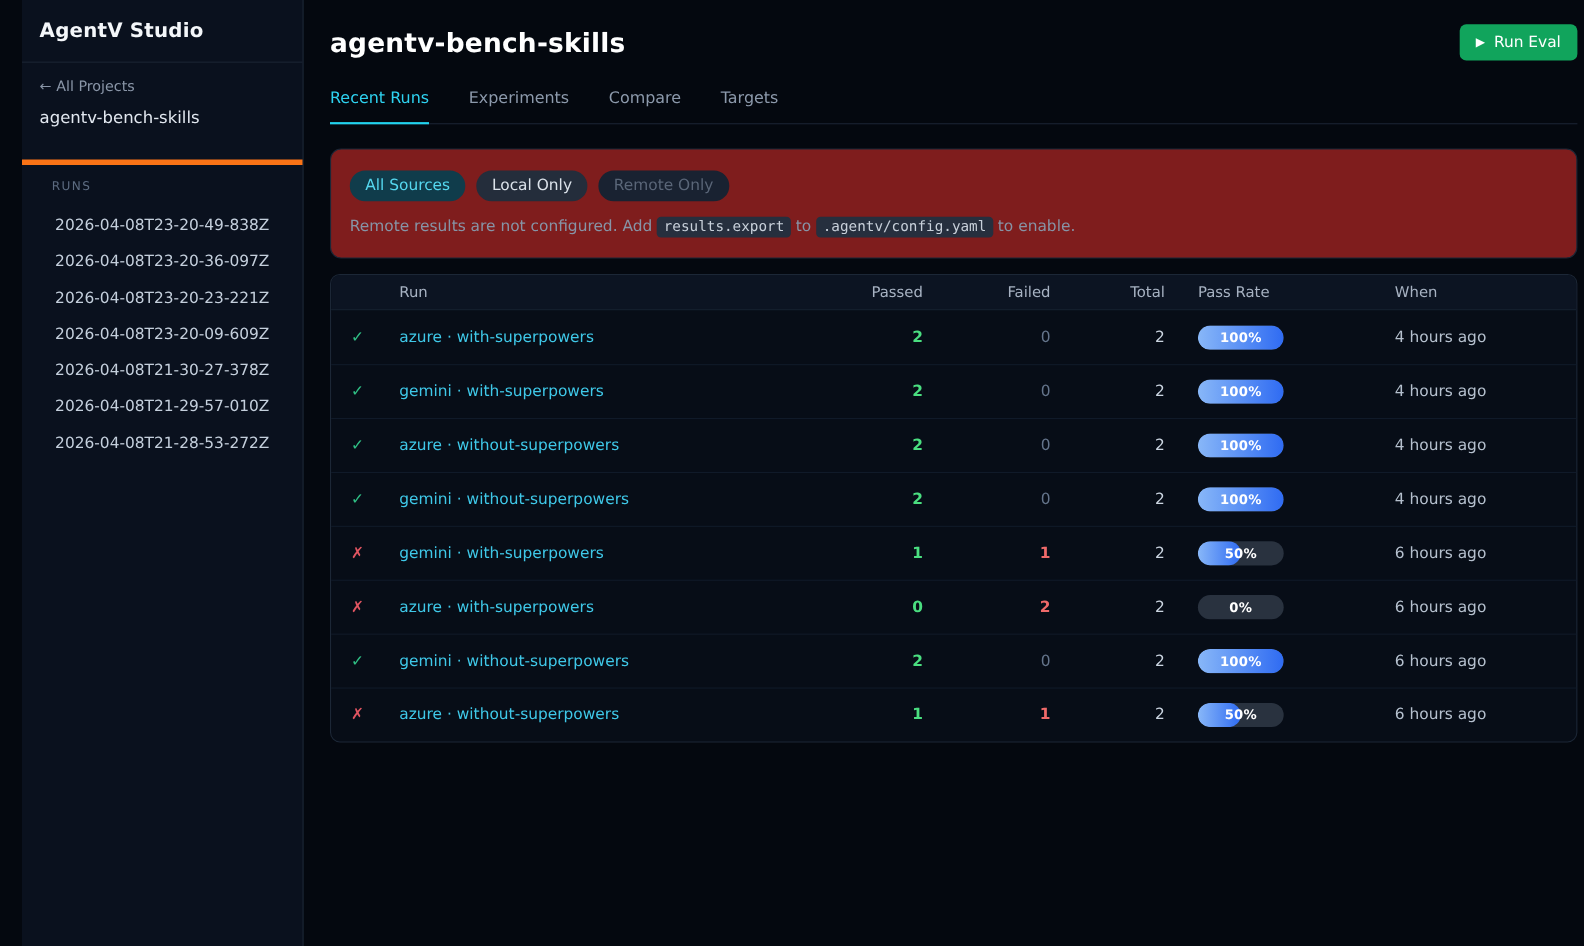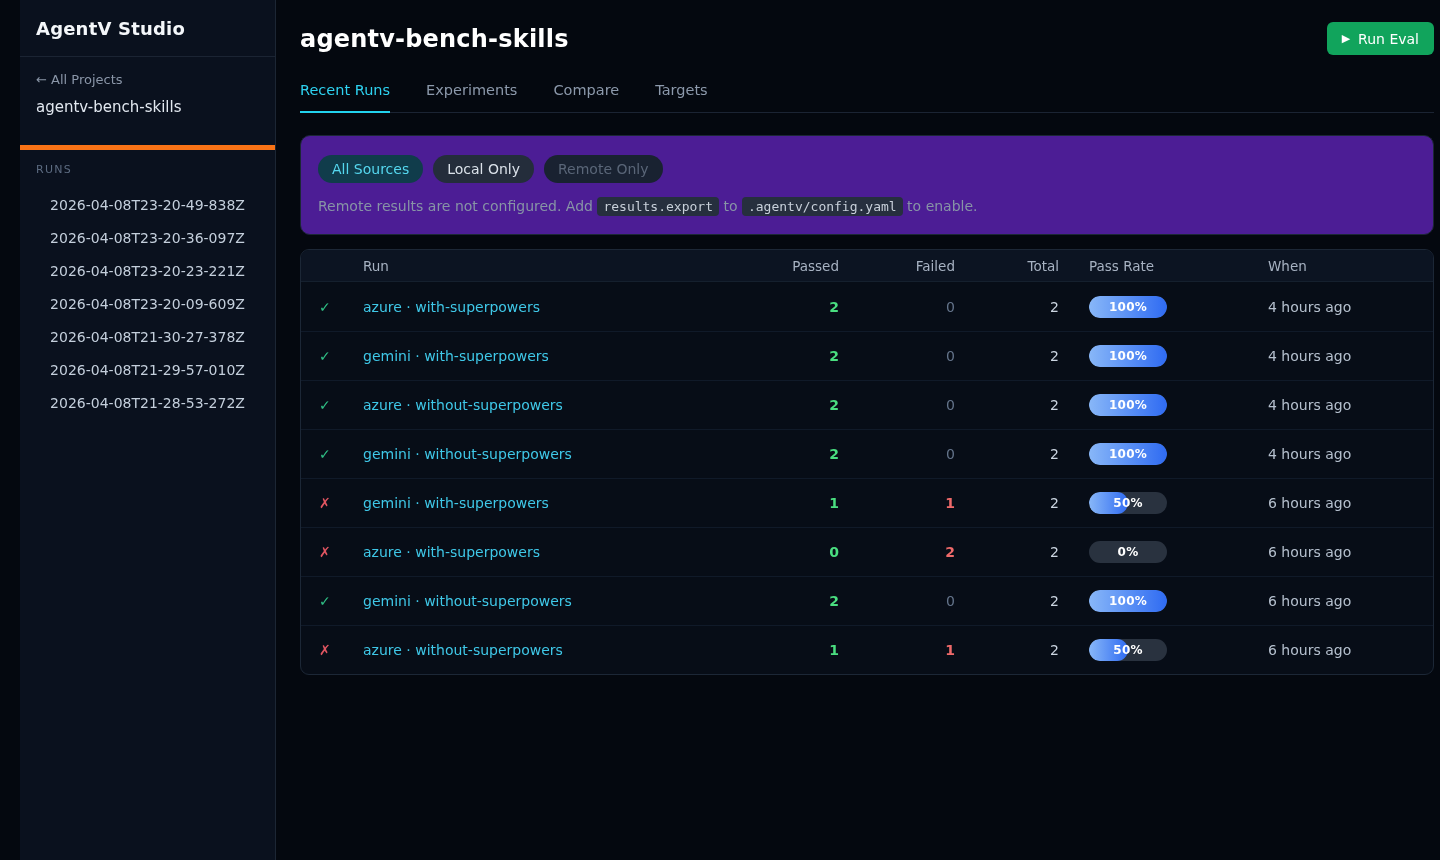--- a/index.html
+++ b/index.html
@@ -24,21 +24,21 @@
   .app-title { font-size: 18px; font-weight: bold; color: #f4f7fa; letter-spacing: 0.2px; }
   .sidebar-project {
     padding: 15px 16px 29px;
     border-bottom: 5px solid #f97316;
   }
   .back-link {
     display: block; font-size: 13px; color: #8a96a8;
     text-decoration: none; margin-bottom: 11px; cursor: pointer;
   }
   .project-name { font-size: 15px; color: #e2e8f0; cursor: pointer; }
-  .runs-section { padding: 13px 16px; }
+  .runs-section { padding: 13px 27px; }
   .runs-label {
     font-size: 11px; letter-spacing: 1.3px; color: #5c6b80;
     margin-bottom: 13px; text-transform: uppercase;
   }
   .runs-list { list-style: none; text-align: center; }
   .runs-list li {
     font-size: 14px; color: #c4cfdc; padding: 8px 0 9px;
     cursor: pointer; white-space: nowrap;
   }
 
@@ -65,21 +65,21 @@
   }
   .tab {
     font-size: 14.5px; color: #8c99ab; padding-bottom: 13px;
     cursor: pointer; border-bottom: 2px solid transparent; margin-bottom: -1px;
   }
   .tab.active { color: #2ed2f0; border-bottom-color: #22d3ee; font-weight: 500; }
 
   
   .filter-panel {
     margin-top: 22px;
-    background: #4c1d95;
+    background: #7f1d1d;
     border: 1px solid #1c2736;
     border-radius: 10px;
     padding: 19px 17px 20px;
   }
   .pills { display: flex; gap: 10px; }
   .pill {
     height: 28px; line-height: 28px; padding: 0 14px;
     border-radius: 15px; font-size: 14px; cursor: pointer;
     border: none; font-family: inherit;
   }

